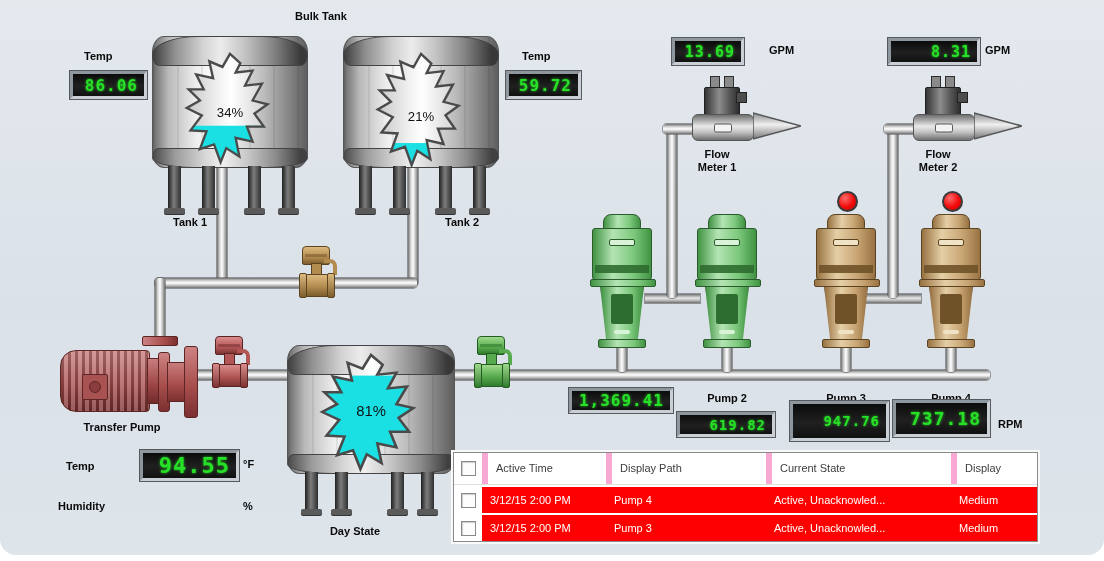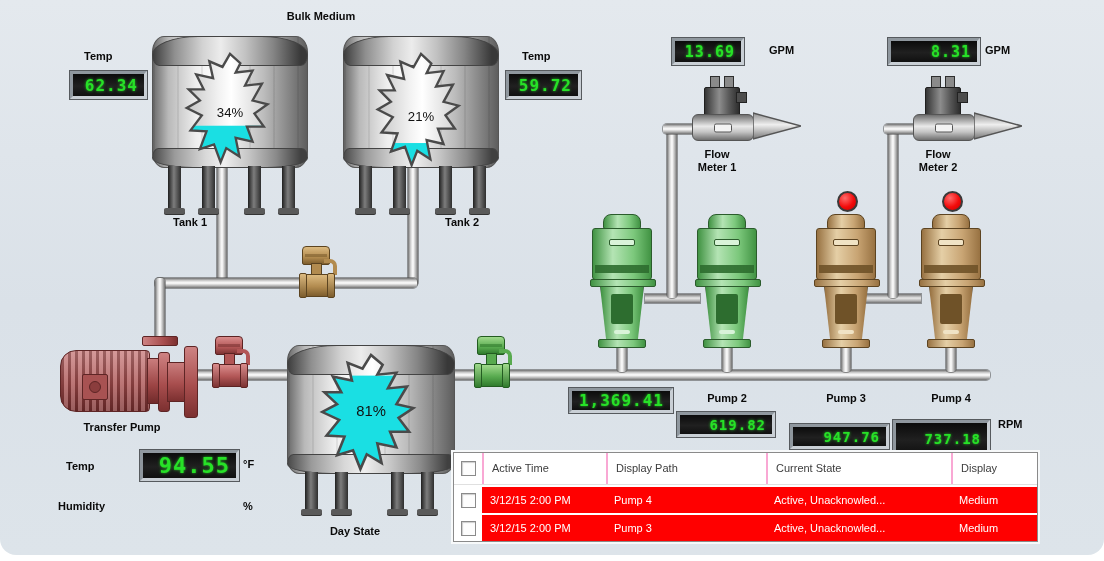--- a/index.html
+++ b/index.html
@@ -120,21 +120,21 @@
   .tpump .tflange{position:absolute;left:82px;top:-6px;width:34px;height:8px;border:1px solid #5e2525;border-radius:2px;
     background:linear-gradient(90deg,#ce8383,#a84e4e 60%,#7c3030);}
   
   .ind{position:absolute;width:17px;height:17px;border-radius:50%;z-index:4;border:2px solid #3a3a3a;
     background:radial-gradient(circle at 35% 30%,#ff6b6b,#f30b0b 55%,#c00000);}
   
   .atable{position:absolute;left:453px;top:452px;width:585px;height:90px;z-index:6;background:#fff;
     border:1px solid #8a8a8a;box-shadow:0 0 0 2px #f7f9fa;font-size:11px;box-sizing:border-box;}
   .athead{display:flex;align-items:center;height:31px;background:#fff;border-bottom:1px solid #e0e0e0;color:#3c3c3c;}
   .atcell{box-sizing:border-box;padding-left:8px;overflow:hidden;white-space:nowrap;}
-  .athead .atcell{border-left:2px solid #f9a8d4;height:31px;line-height:31px;}
+  .athead .atcell{border-left:6px solid #f9a8d4;height:31px;line-height:31px;}
   .atcb{width:28px;min-width:28px;display:flex;align-items:center;justify-content:center;height:100%;}
   .cb{width:13px;height:13px;background:#fdfdfd;border:1px solid #8a8a8a;box-shadow:inset 1px 1px 1px #ccc;}
   .atrow{display:flex;height:26px;margin-top:2px;color:#fff;}
   .atrow .red{display:flex;flex:1;background:#ff0000;align-items:center;height:26px;}
   .atrow .atcell{line-height:26px;}
   .w-at{width:124px;min-width:124px;} .w-dp{width:160px;min-width:160px;}
   .w-cs{width:185px;min-width:185px;} .w-pr{width:86px;min-width:86px;}
 </style>
 </head>
 <body>
@@ -368,41 +368,41 @@
         <stop offset="0" stop-color="#8f8f8f"></stop>
               <stop offset=".45" stop-color="#efefef"></stop>
         <stop offset=".6" stop-color="#cfcfcf"></stop>
               <stop offset="1" stop-color="#777"></stop>
             </linearGradient>
           </defs>
       <polygon points="0,1 48,14 0,27" fill="url(#coneG2)" stroke="#555" stroke-width="1.5"></polygon>
     </svg>
   </div>
 
-  <div class="lbl lblc" style="left:262px;top:10px;width:118px">Bulk Medium</div>
+  <div class="lbl lblc" style="left:262px;top:10px;width:118px">Bulk Tank</div>
   <div class="lbl lblc" style="left:148px;top:216px;width:84px">Tank 1</div>
   <div class="lbl lblc" style="left:420px;top:216px;width:84px">Tank 2</div>
   <div class="lbl lblc" style="left:313px;top:525px;width:84px">Day State</div>
   <div class="lbl lblc" style="left:42px;top:421px;width:160px">Transfer Pump</div>
   <div class="lbl lblc" style="left:682px;top:148px;width:70px;line-height:13px">
     <div>Flow</div>
     <div>Meter 1</div>
   </div>
   <div class="lbl lblc" style="left:903px;top:148px;width:70px;line-height:13px">
     <div>Flow</div>
     <div>Meter 2</div>
   </div>
   <div class="lbl lblc" style="left:587px;top:392px;width:70px">Pump 1</div>
   <div class="lbl lblc" style="left:692px;top:392px;width:70px">Pump 2</div>
   <div class="lbl lblc" style="left:811px;top:392px;width:70px">Pump 3</div>
   <div class="lbl lblc" style="left:916px;top:392px;width:70px">Pump 4</div>
 
   <div class="lbl" style="left:84px;top:50px">Temp</div>
   <div class="lcd" style="left:70px;top:71px;width:77px;height:28px;font-size:16px">
-    <span>62.34</span>
+    <span>86.06</span>
   </div>
   <div class="lbl" style="left:522px;top:50px">Temp</div>
   <div class="lcd" style="left:506px;top:71px;width:75px;height:28px;font-size:16px">
     <span>59.72</span>
   </div>
 
   <div class="lcd" style="left:672px;top:38px;width:72px;height:27px;font-size:15px">
     <span>13.69</span>
   </div>
   <div class="lbl" style="left:769px;top:44px">GPM</div>
@@ -410,24 +410,24 @@
     <span>8.31</span>
   </div>
   <div class="lbl" style="left:985px;top:44px">GPM</div>
 
   <div class="lcd" style="left:569px;top:388px;width:104px;height:25px;font-size:16px">
     <span>1,369.41</span>
   </div>
   <div class="lcd" style="left:677px;top:412px;width:98px;height:25px;font-size:14px">
     <span>619.82</span>
   </div>
-  <div class="lcd" style="left:790px;top:424px;width:99px;height:25px;font-size:14px">
+  <div class="lcd" style="left:790px;top:401px;width:99px;height:40px;font-size:14px">
     <span>947.76</span>
   </div>
-  <div class="lcd" style="left:893px;top:420px;width:97px;height:37px;font-size:14px">
+  <div class="lcd" style="left:893px;top:400px;width:97px;height:37px;font-size:18px">
     <span>737.18</span>
   </div>
   <div class="lbl" style="left:998px;top:418px">RPM</div>
 
   <div class="lbl" style="left:66px;top:460px">Temp</div>
   <div class="lcd" style="left:140px;top:450px;width:99px;height:31px;font-size:22px">
     <span>94.55</span>
   </div>
   <div class="lbl" style="left:243px;top:458px">°F</div>
   <div class="lbl" style="left:58px;top:500px">Humidity</div>

